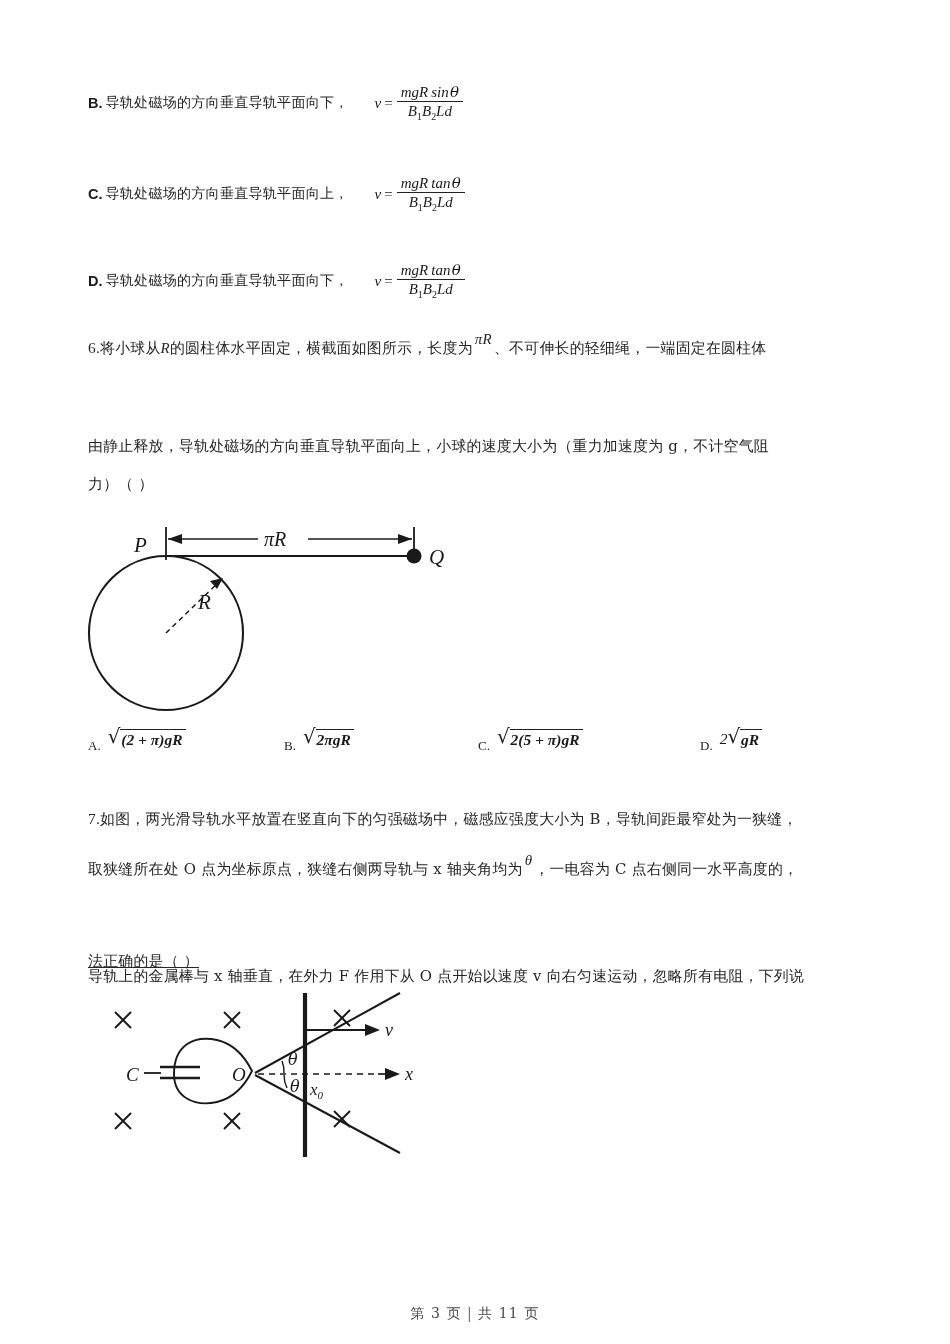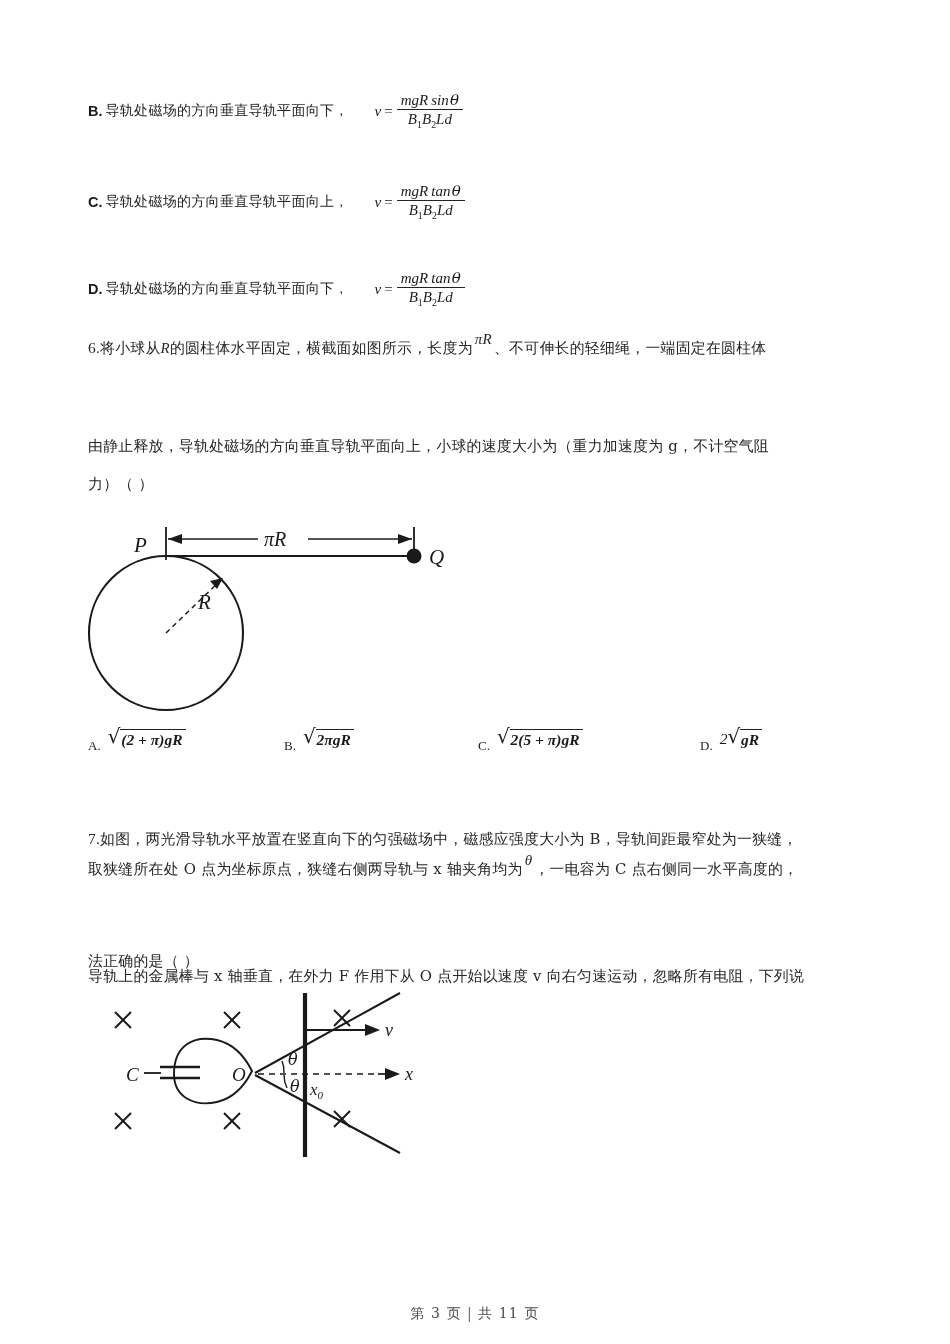--- a/index.html
+++ b/index.html
@@ -55,21 +55,21 @@
     font-size: 15px;
   }
 
   
   .frac {
     display: inline-flex;
     flex-direction: column;
     align-items: center;
     vertical-align: middle;
     line-height: 1.08;
-    margin: 8px 1px;
+    margin: 0 1px;
   }
   .frac .num {
     padding: 0 4px 1px 4px;
     border-bottom: 1.3px solid #222;
     white-space: nowrap;
   }
   .frac .den {
     padding: 1px 4px 0 4px;
     white-space: nowrap;
   }
@@ -268,28 +268,28 @@
       <span class="ch-lbl">D.</span>
       <span class="ch-val">
         <span class="mi">2</span><span class="rad">
             <span class="sign">√</span>
             <span class="body">gR</span>
           </span>
       </span>
     </div>
   </div>
 
-  <div class="qline" style="top:810px;margin-top:20px;">
+  <div class="qline" style="top:810px;">
     <span class="qnum">7.</span><span>如图，两光滑导轨水平放置在竖直向下的匀强磁场中，磁感应强度大小为 B，导轨间距最窄处为一狭缝，</span>
   </div>
   <div class="qline" style="top:860px;">
     <span>取狭缝所在处 O 点为坐标原点，狭缝右侧两导轨与 x 轴夹角均为</span><span class="sup-inline">θ</span><span>，一电容为 C 点右侧同一水平高度的，</span>
   </div>
   <div class="qline" style="top:967px;">导轨上的金属棒与 x 轴垂直，在外力 F 作用下从 O 点开始以速度 v 向右匀速运动，忽略所有电阻，下列说</div>
-  <div class="qline" style="top:952px;">法正确的是（    ）</div>
+  <div class="qline" style="top:952px;text-decoration:underline;">法正确的是（    ）</div>
 
   <div id="fig7">
     <svg width="340" height="200" viewBox="0 0 340 200">
 
       <g stroke="#1a1a1a" stroke-width="2">
         <g>
           <line x1="33" y1="27" x2="49" y2="43"></line>
             <line x1="49" y1="27" x2="33" y2="43"></line>
         </g>
         <g>

